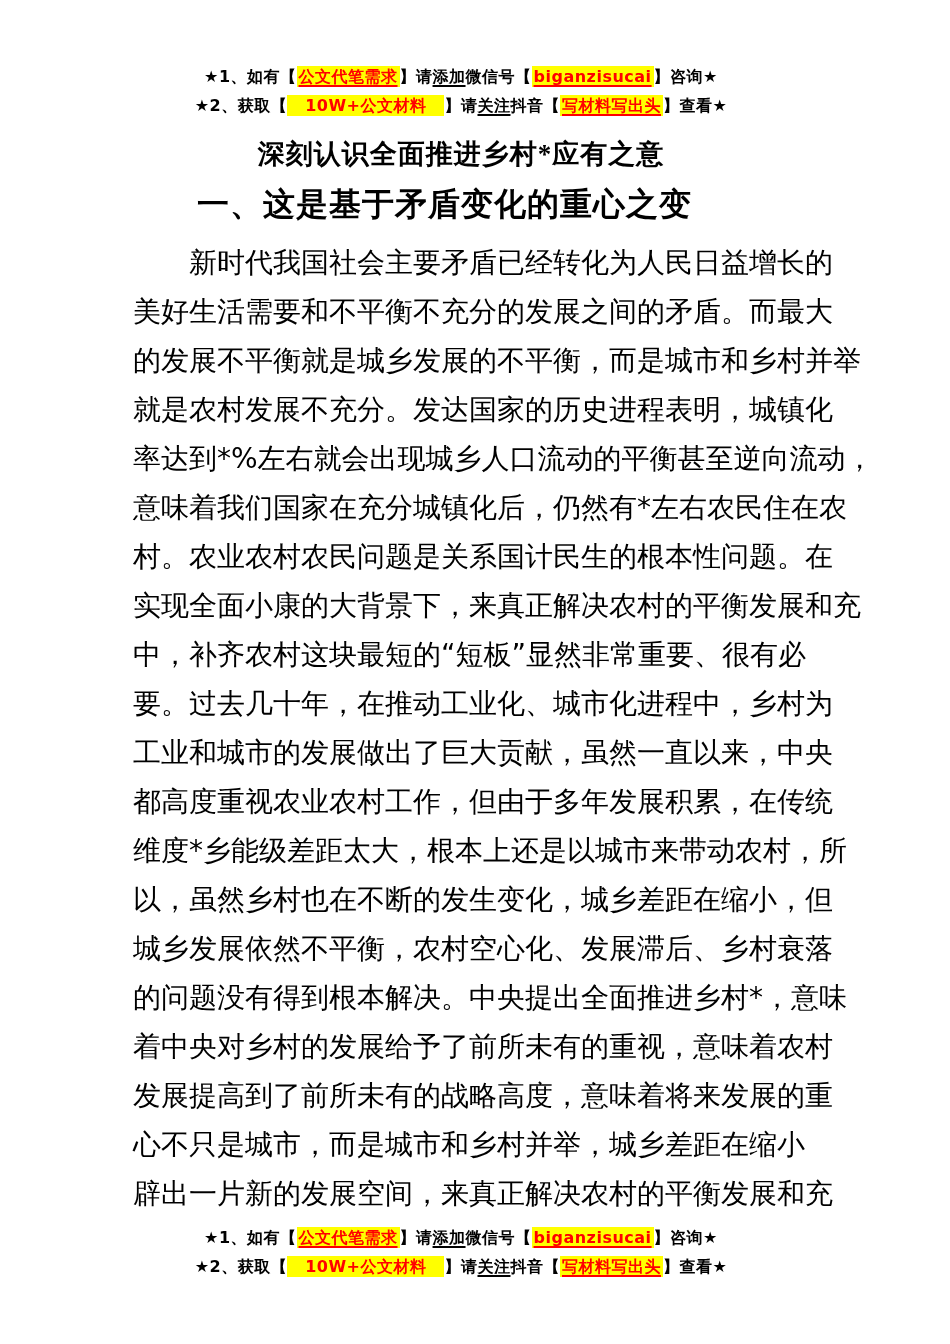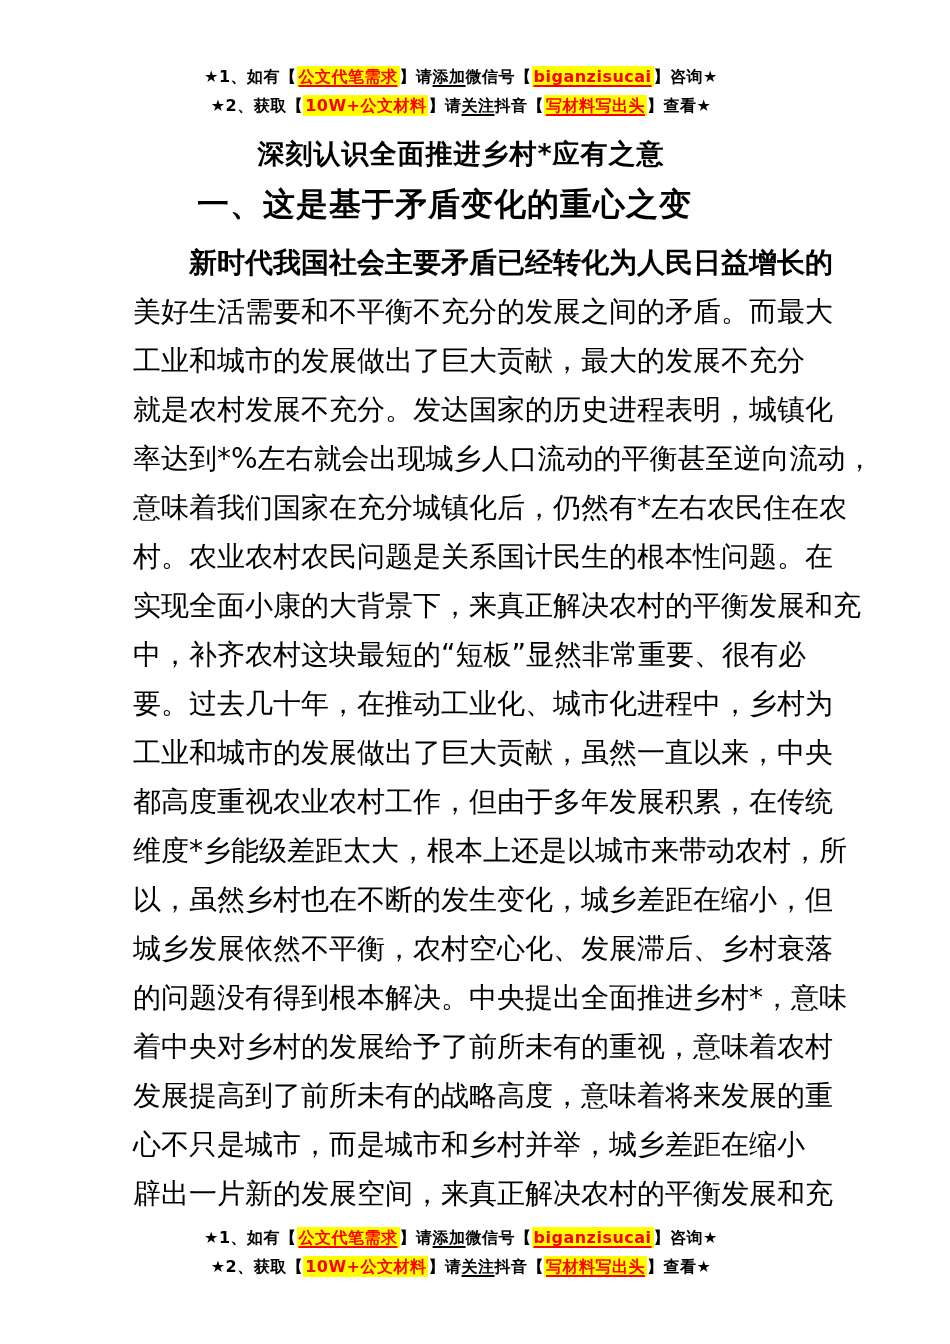--- a/index.html
+++ b/index.html
@@ -32,38 +32,39 @@
   .seg-b { color: #000000; }
   .seg-u {
     color: #000000;
     text-decoration: underline;
     text-decoration-thickness: 2px;
     text-underline-offset: 3px;
   }
   .seg-rh {
     color: var(--red, #ff0000);
     background: var(--highlight, #ffff00);
-    padding: 1px 2px;
+    padding: 1px 18px;
   }
   .seg-rhu {
     color: var(--red, #ff0000);
     background: var(--highlight, #ffff00);
     padding: 1px 2px;
     text-decoration: underline;
     text-decoration-thickness: 2px;
     text-underline-offset: 3px;
   }
   
   .doc-title {
     margin: 14px 0 0 0;
     text-align: center;
     font-size: 27px;
     font-weight: bold;
     line-height: 40px;
     letter-spacing: 1px;
+    font-family: Liberation Serif, serif;
   }
   
   .section-heading {
     margin: 10px 121px 0 133px;
     font-size: 32px;
     font-weight: bold;
     line-height: 40px;
     text-indent: 2em;
     letter-spacing: 1px;
   }
@@ -71,40 +72,40 @@
   .body-text {
     margin: 14px 121px 0 133px;
     font-size: 28px;
     line-height: 49px;
   }
   .body-line {
     text-align: justify;
     text-align-last: justify;
     white-space: nowrap;
   }
-  .body-line.indent { text-indent: 2em; font-weight: bold; }
+  .body-line.indent { text-indent: 2em; }
 </style>
 </head>
 <body>
 
 <div class="page">
 
   <div class="promo promo-top">
     <div class="promo-line"><span class="seg seg-b">★1、如有【</span><span class="seg seg-rhu">公文代笔需求</span><span class="seg seg-b">】请</span><span class="seg seg-u">添加</span><span class="seg seg-b">微信号【</span><span class="seg seg-rhu">biganzisucai</span><span class="seg seg-b">】咨询★</span></div>
     <div class="promo-line"><span class="seg seg-b">★2、获取【</span><span class="seg seg-rh">10W+公文材料</span><span class="seg seg-b">】请</span><span class="seg seg-u">关注</span><span class="seg seg-b">抖音【</span><span class="seg seg-rhu">写材料写出头</span><span class="seg seg-b">】查看★</span></div>
   </div>
 
   <h1 class="doc-title">深刻认识全面推进乡村*应有之意</h1>
 
   <h2 class="section-heading">一、这是基于矛盾变化的重心之变</h2>
 
   <div class="body-text">
       <div class="body-line indent">新时代我国社会主要矛盾已经转化为人民日益增长的</div>
       <div class="body-line">美好生活需要和不平衡不充分的发展之间的矛盾。而最大</div>
-      <div class="body-line">工业和城市的发展做出了巨大贡献，最大的发展不充分</div>
+      <div class="body-line">的发展不平衡就是城乡发展的不平衡，而是城市和乡村并举</div>
       <div class="body-line">就是农村发展不充分。发达国家的历史进程表明，城镇化</div>
       <div class="body-line">率达到*%左右就会出现城乡人口流动的平衡甚至逆向流动，</div>
       <div class="body-line">意味着我们国家在充分城镇化后，仍然有*左右农民住在农</div>
       <div class="body-line">村。农业农村农民问题是关系国计民生的根本性问题。在</div>
       <div class="body-line">实现全面小康的大背景下，来真正解决农村的平衡发展和充</div>
       <div class="body-line">中，补齐农村这块最短的“短板”显然非常重要、很有必</div>
       <div class="body-line">要。过去几十年，在推动工业化、城市化进程中，乡村为</div>
       <div class="body-line">工业和城市的发展做出了巨大贡献，虽然一直以来，中央</div>
       <div class="body-line">都高度重视农业农村工作，但由于多年发展积累，在传统</div>
       <div class="body-line">维度*乡能级差距太大，根本上还是以城市来带动农村，所</div>

